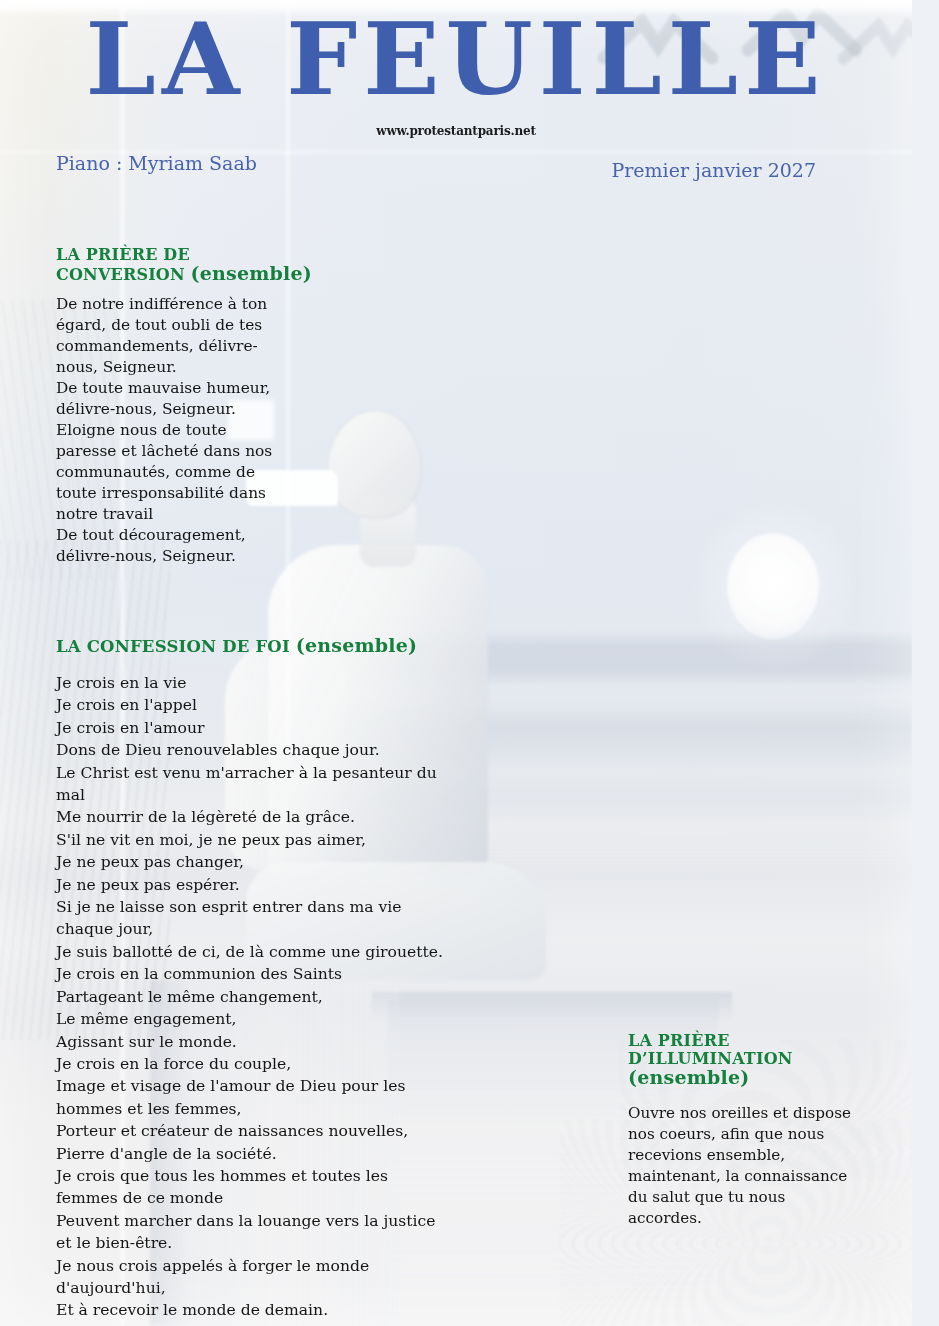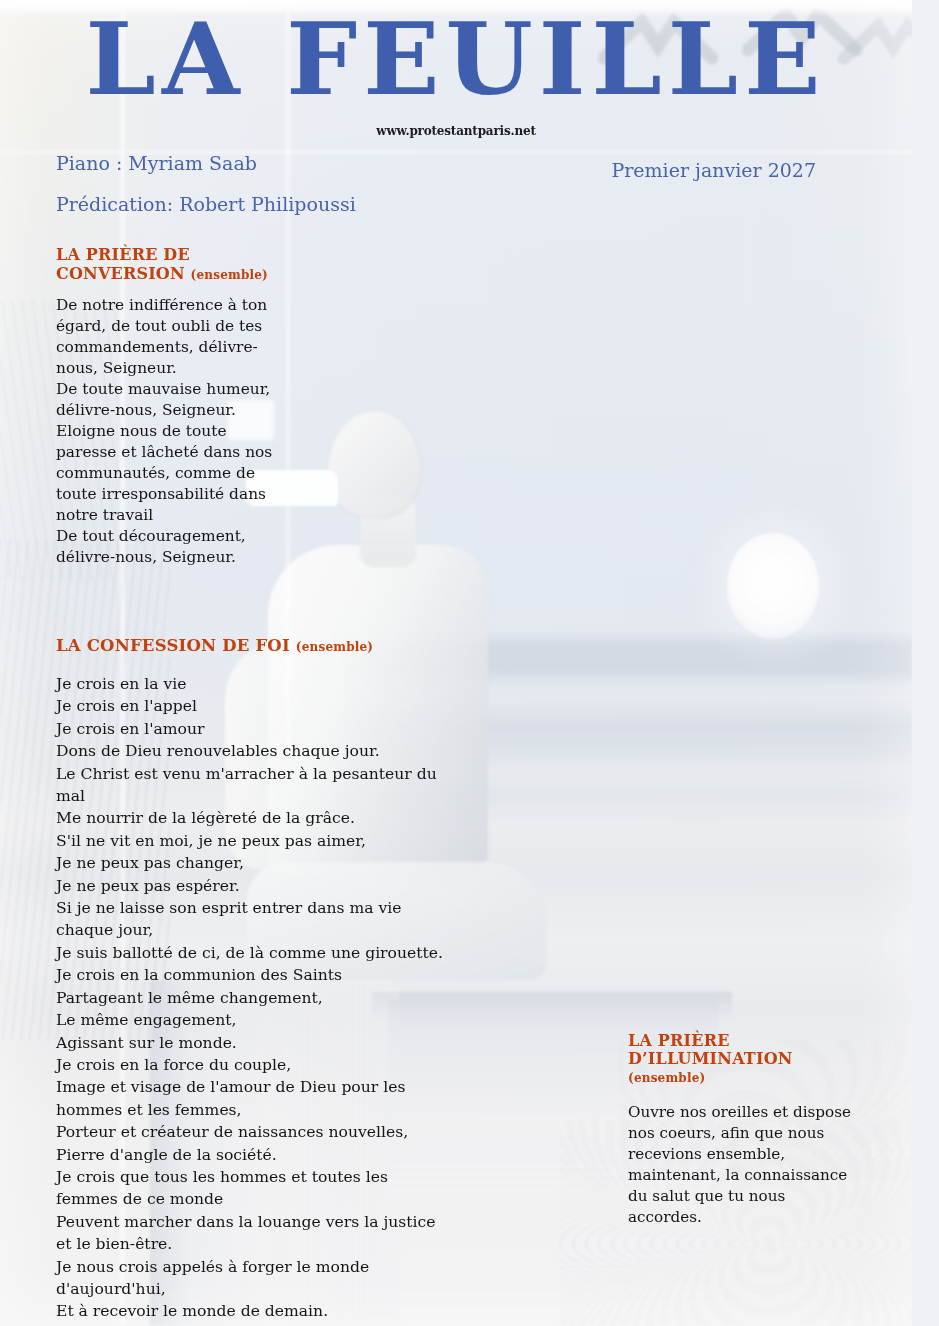--- a/index.html
+++ b/index.html
@@ -230,26 +230,26 @@
     font-size:19px;color:#4763ac;font-weight:400;
   }
   .predication{
     position:absolute;left:56px;top:193px;
     font-size:19px;color:#4763ac;font-weight:400;
   }
 
   .sec-head{
     font-family:"DejaVu Serif", serif;
     font-weight:700;
-    color:#c2410c;
+    color:#15803d;
     font-size:16px;
     line-height:19px;
     letter-spacing:0.2px;
   }
-  .sec-head .ens{font-size:12px;}
+  .sec-head .ens{font-size:19px;}
 
   .body-text{
     font-family:"DejaVu Serif", serif;
     color:#141414;
     font-size:15.4px;
     line-height:21px;
     white-space:pre-line;
     font-weight:400;
   }
 
@@ -314,21 +314,20 @@
   <div class="bg-layer top-edge"></div>
   <div class="bg-layer vig"></div>
 
   <div id="content">
 
     <div class="masthead">LA FEUILLE</div>
     <div class="site-url">www.protestantparis.net</div>
 
     <div class="piano">Piano : Myriam Saab</div>
     <div class="date">Premier janvier 2027</div>
-    <div class="predication">Prédication: Robert Philipoussi</div>
 
     <div id="sec-conversion">
       <div class="sec-head">
         <span>LA PRIÈRE DE</span><br>
         <span>CONVERSION</span>
         <span class="ens">(ensemble)</span>
       </div>
       <div class="body-text">De notre indifférence à ton
 égard,  de tout oubli de tes
 commandements, délivre-

